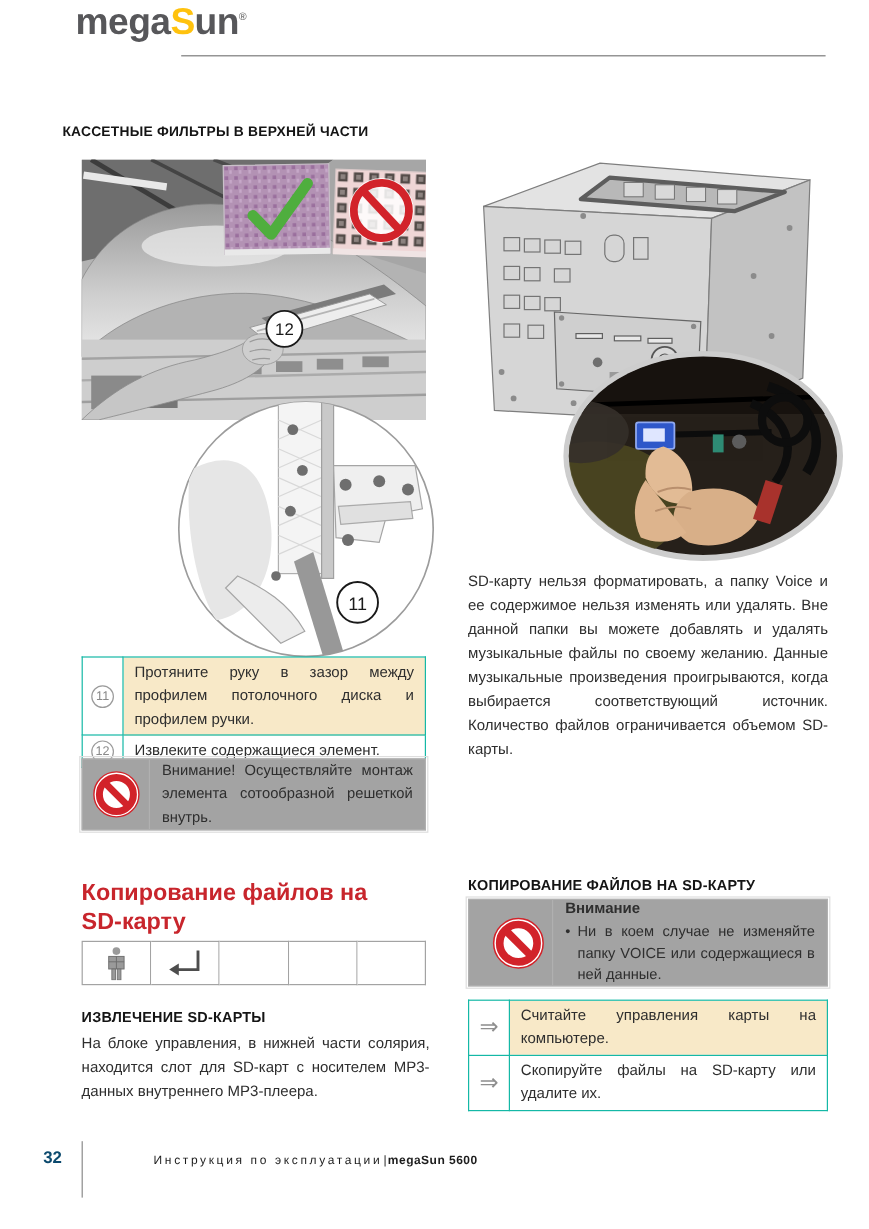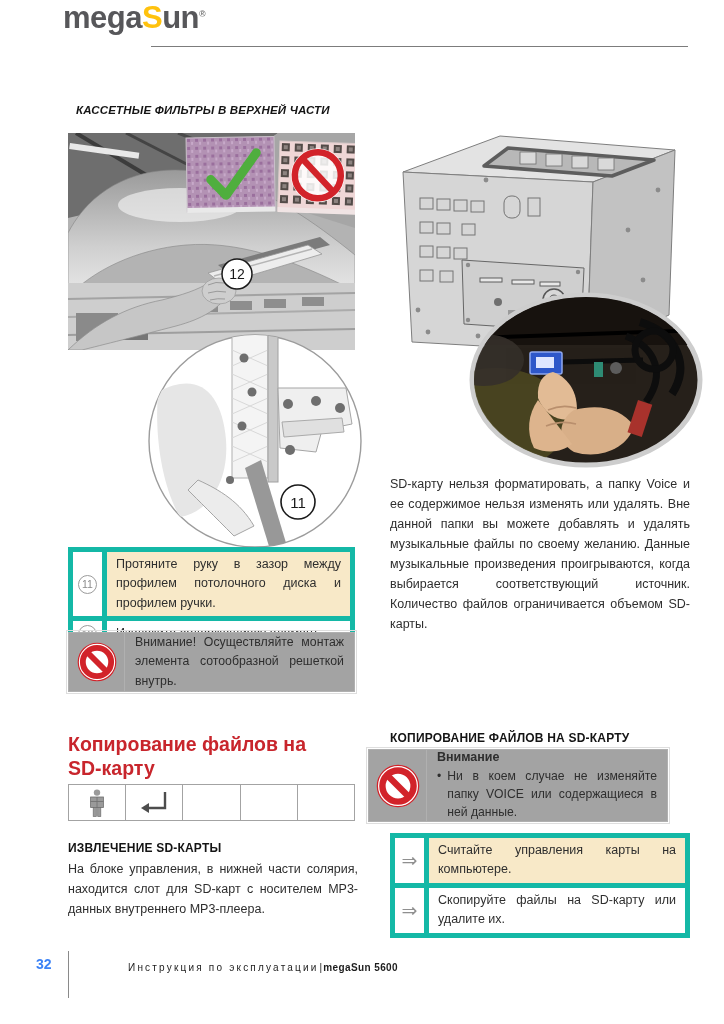--- a/index.html
+++ b/index.html
@@ -20,21 +20,21 @@
   .h-red { font-size:19.5px; font-weight:bold; color:#c8252c; line-height:1.24; }
 
   .body-text { font-size:12.5px; line-height:1.6; text-align:justify; color:#2e2e2e; }
 
   
   figure { margin:0; }
   .fig svg { display:block; }
 
   
   .steps-table { border-collapse:collapse; }
-  .steps-table td { border:5px solid #14b8a6; vertical-align:middle; }
+  .steps-table td { border:1px solid #14b8a6; vertical-align:middle; }
   .steps-table .cell-badge { width:34px; text-align:center; background:#fff; }
   .steps-table .cell-text { padding:3px 9px; font-size:12.5px; line-height:1.55; text-align:justify; }
   .hl { background:#f8e9c8; }
   .badge { display:inline-flex; align-items:center; justify-content:center;
            width:19px; height:19px; border:1.2px solid #9b9b9b; border-radius:50%;
            font-size:10.5px; color:#8a8a8a; }
 
   
   .warn-box { border:1px solid #b0b0b0; outline:1px solid #dedede; outline-offset:1px;
               display:flex; background:#a3a3a3; }
@@ -47,35 +47,35 @@
   .icon-strip { display:flex; }
   .icon-strip .cell { flex:1; height:37px; border:1px solid #a3a3a3; background:#fff;
                       display:flex; align-items:center; justify-content:center; }
   .icon-strip .cell + .cell { border-left:none; }
 
   
   .arrow-glyph { font-family:"DejaVu Sans", sans-serif; font-size:19px; color:#8f8f8f; }
   .cell-arrow { width:32px; text-align:center; }
 
   
-  .footer-num { font-size:14px; font-weight:bold; color:#3b82f6; }
+  .footer-num { font-size:14px; font-weight:bold; color:#0c4a6e; }
   .footer-vline { width:1px; background:#8a8a8a; }
   .footer-text { font-size:10px; color:#1d1d1d; letter-spacing:2.2px; white-space:nowrap; }
   .footer-text .model { font-weight:bold; letter-spacing:0.4px; }
   .footer-text .sep { letter-spacing:0; padding:0 1px; }
 </style>
 </head>
 <body>
 
 <div class="abs logo">
   <span>mega</span><span class="s">S</span><span>un</span><sup>®</sup>
 </div>
 <div class="abs header-line"></div>
 
-<div class="abs h-small" style="left:76px; top:104px; width:292px;font-style:italic;">КАССЕТНЫЕ ФИЛЬТРЫ В ВЕРХНЕЙ ЧАСТИ</div>
+<div class="abs h-small" style="left:52px; top:104px; width:292px;">КАССЕТНЫЕ ФИЛЬТРЫ В ВЕРХНЕЙ ЧАСТИ</div>
 
 <figure class="abs fig" style="left:68px; top:133px; width:287px; height:217px;">
   <svg width="287" height="217" viewBox="0 0 287 217">
     <defs>
       <linearGradient id="gCan" x1="0" y1="0" x2="0" y2="1">
         <stop offset="0" stop-color="#9a9a9a"></stop>
           <stop offset="0.6" stop-color="#cfcfcf"></stop>
           <stop offset="1" stop-color="#e9e9e9"></stop>
       </linearGradient>
       <pattern id="pA" width="8" height="8" patternUnits="userSpaceOnUse">
@@ -331,21 +331,21 @@
     </g>
   </svg>
 </figure>
 
 <div class="abs" style="left:390px; top:474px; width:300px;">
   <p class="body-text">SD-карту нельзя форматировать, а папку Voice и ее содержимое нельзя изменять или удалять. Вне данной папки вы можете добавлять и удалять музыкальные файлы по своему желанию. Данные музыкальные произведения проигрываются, когда выбирается соответствующий источник. Количество файлов ограничивается объемом SD-карты.</p>
 </div>
 
 <div class="abs h-small" style="left:390px; top:731px; font-size:12px;">КОПИРОВАНИЕ ФАЙЛОВ НА SD-КАРТУ</div>
 
-<div class="abs warn-box" style="left:368px; top:749px; width:300px; height:73px;">
+<div class="abs warn-box" style="left:390px; top:749px; width:300px; height:73px;padding-left:12px;">
   <div class="warn-icon-cell" style="width:58px;">
     <svg width="44" height="44" viewBox="0 0 48 48">
       <circle cx="24" cy="24" r="22.5" fill="#fff" stroke="#d2232a" stroke-width="1.4"></circle>
       <circle cx="24" cy="24" r="17" fill="none" stroke="#d2232a" stroke-width="7"></circle>
       <line x1="12" y1="12" x2="36" y2="36" stroke="#d2232a" stroke-width="7"></line>
     </svg>
   </div>
   <div class="warn-text">
     <div style="font-size:12.5px; font-weight:bold; margin-bottom:3px;">Внимание</div>
     <div style="display:flex; font-size:12.2px; line-height:1.5;">

